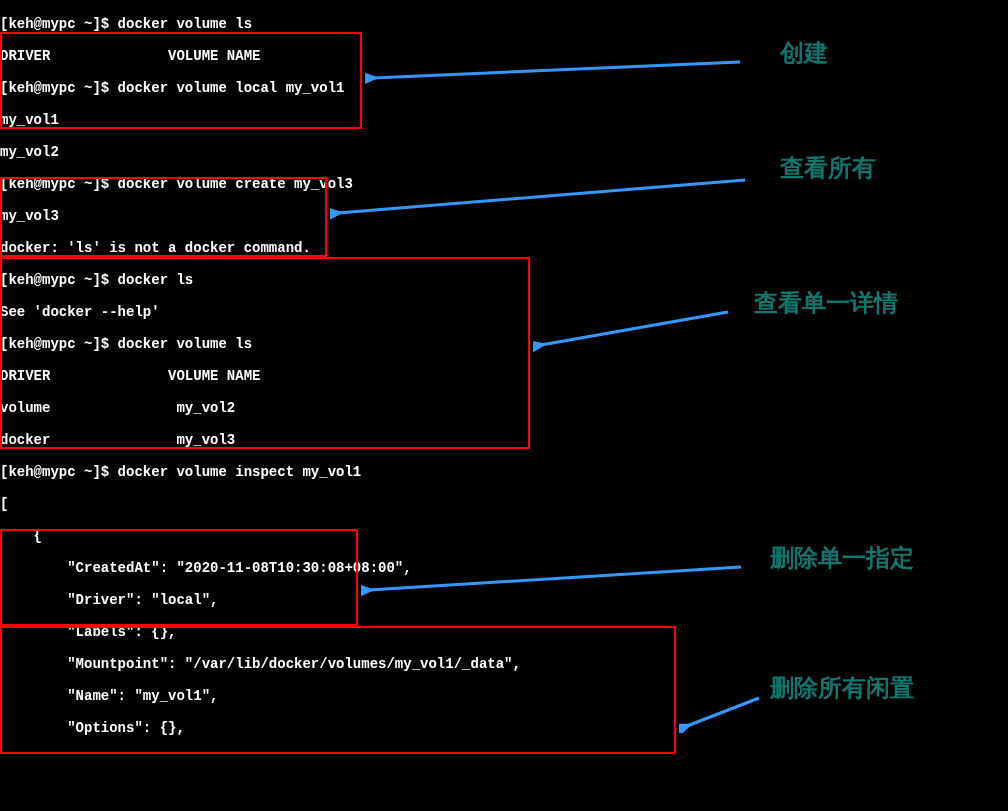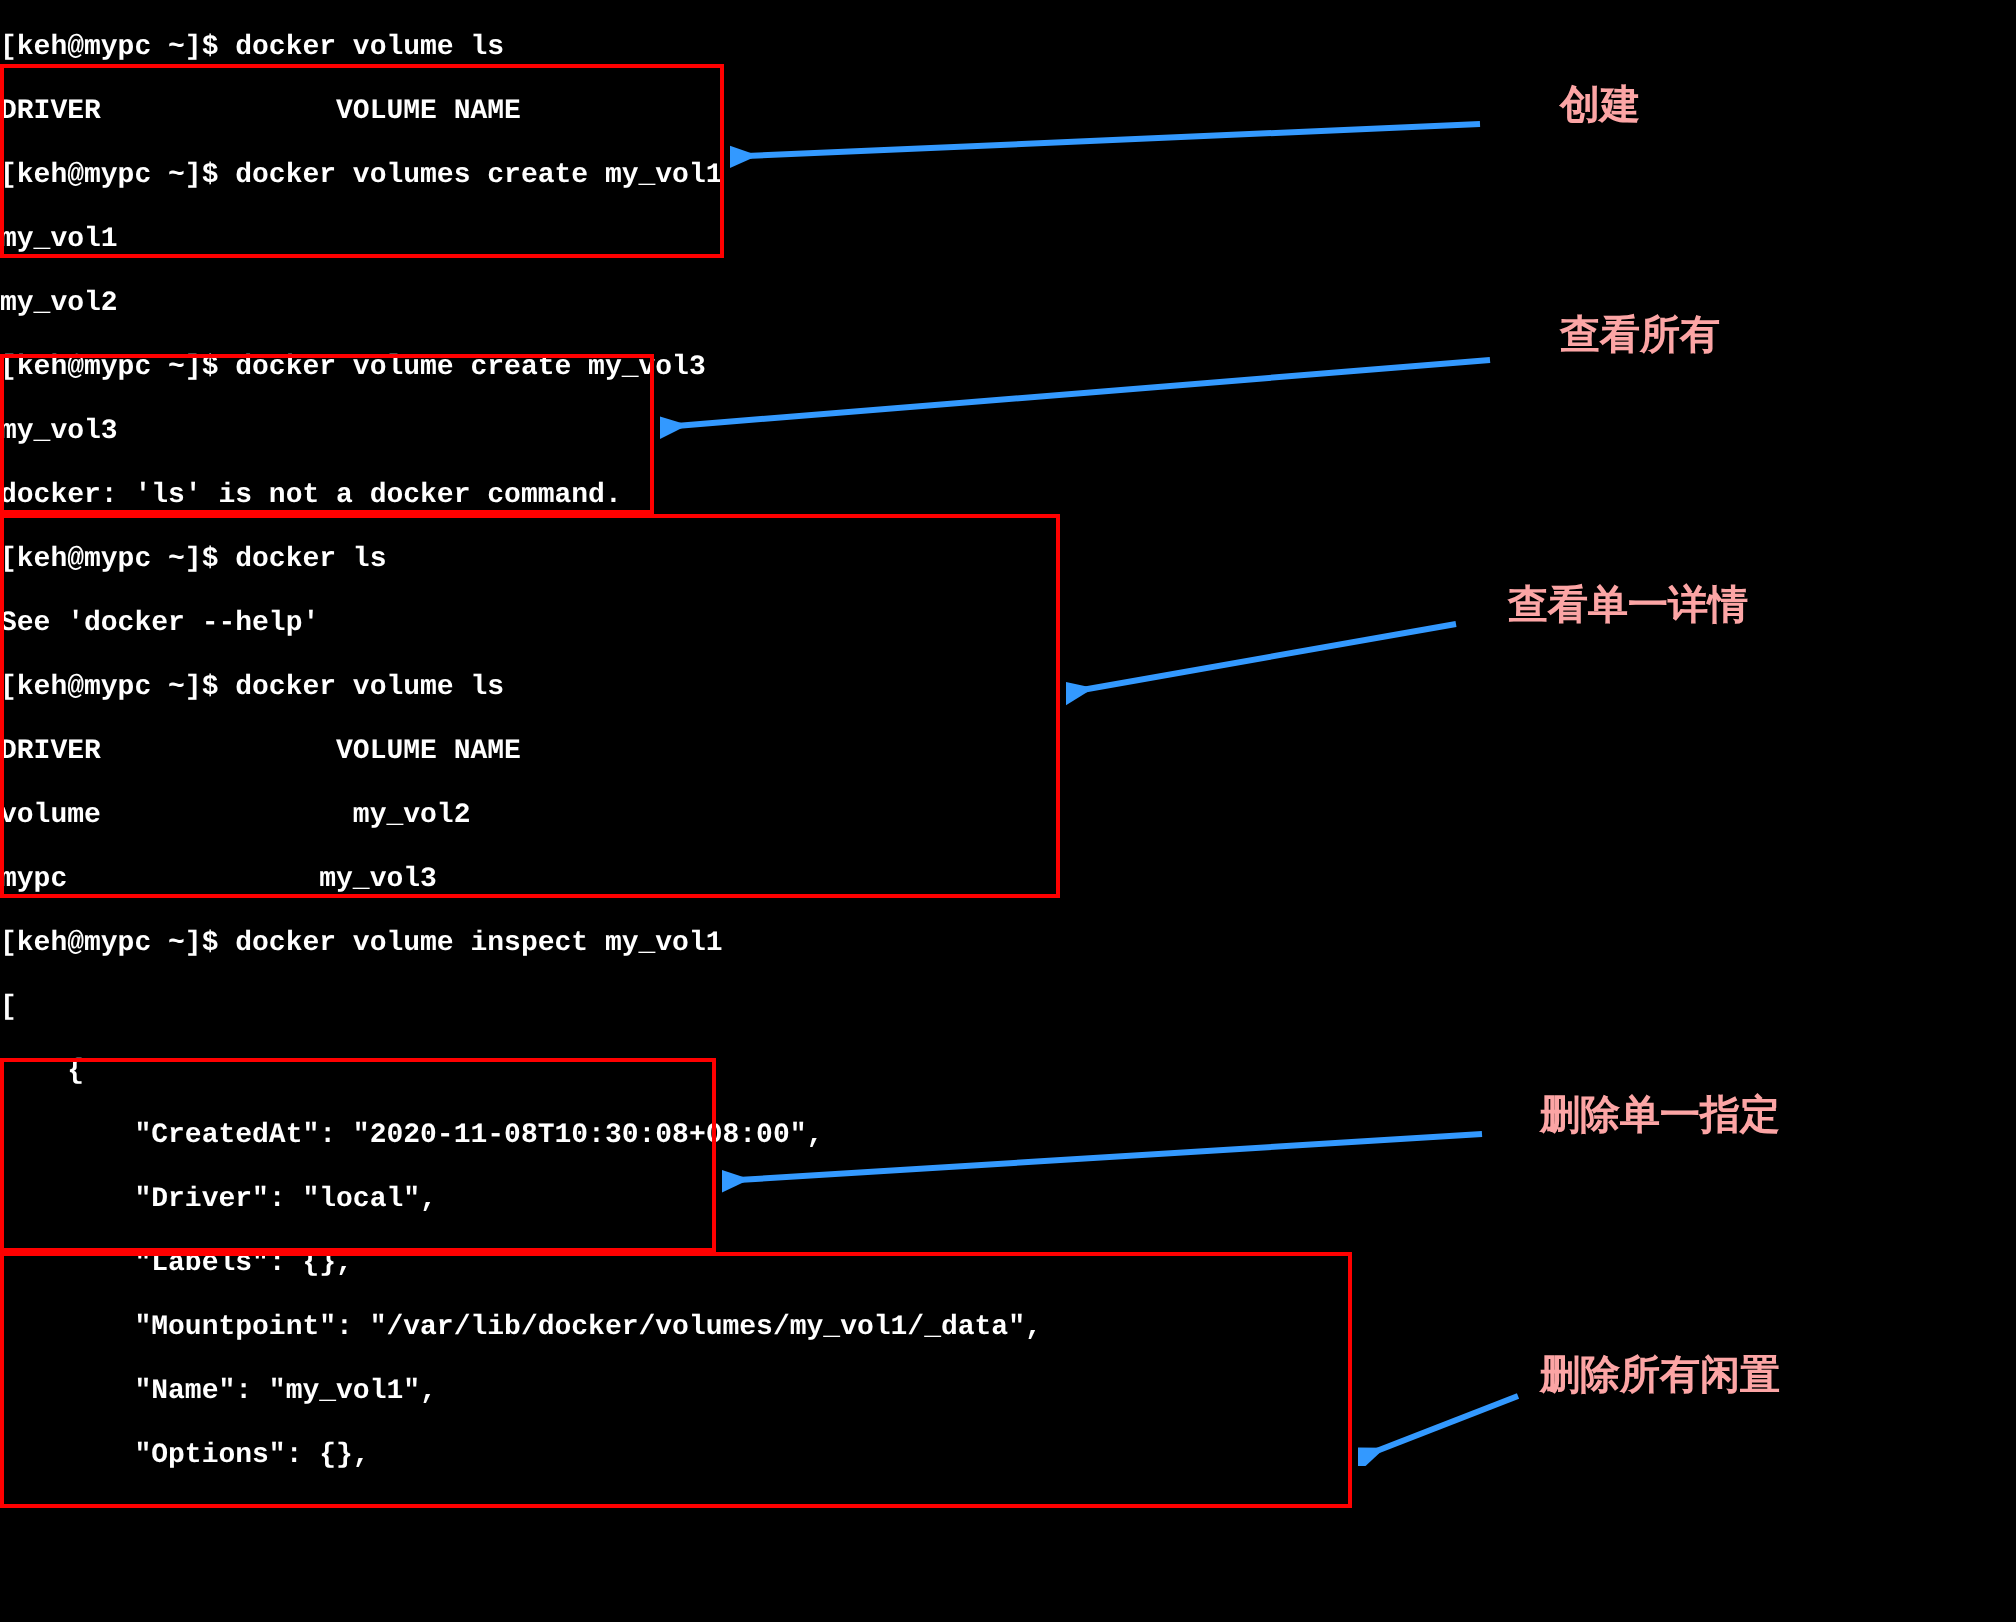--- a/index.html
+++ b/index.html
@@ -15,49 +15,49 @@
     overflow: hidden;
   }
   .term { white-space: pre; font-weight: bold; }
   .box {
     position: absolute;
     border: 2px solid #ff0000;
     pointer-events: none;
   }
   .label {
     position: absolute;
-    color: #fca5a5;
+    color: #0f766e;
     font-family: "SimSun", "Microsoft YaHei", sans-serif;
-    font-size: 20px;
+    font-size: 24px;
     font-weight: bold;
     white-space: nowrap;
   }
   .arrow-svg {
     position: absolute;
     pointer-events: none;
   }
 </style>
 </head>
 <body>
 
 <div class="term" id="term">
 <div>[keh@mypc ~]$ docker volume ls</div>
 <div>DRIVER              VOLUME NAME</div>
-<div>[keh@mypc ~]$ docker volumes create my_vol1</div>
+<div>[keh@mypc ~]$ docker volume local my_vol1</div>
 <div>my_vol1</div>
 <div>my_vol2</div>
 <div>[keh@mypc ~]$ docker volume create my_vol3</div>
 <div>my_vol3</div>
 <div>docker: 'ls' is not a docker command.</div>
 <div>[keh@mypc ~]$ docker ls</div>
 <div>See 'docker --help'</div>
 <div>[keh@mypc ~]$ docker volume ls</div>
 <div>DRIVER              VOLUME NAME</div>
 <div>volume               my_vol2</div>
-<div>mypc               my_vol3</div>
+<div>docker               my_vol3</div>
 <div>[keh@mypc ~]$ docker volume inspect my_vol1</div>
 <div>[</div>
 <div>    {</div>
 <div>        "CreatedAt": "2020-11-08T10:30:08+08:00",</div>
 <div>        "Driver": "local",</div>
 <div>        "Labels": {},</div>
 <div>        "Mountpoint": "/var/lib/docker/volumes/my_vol1/_data",</div>
 <div>        "Name": "my_vol1",</div>
 <div>        "Options": {},</div>
 

